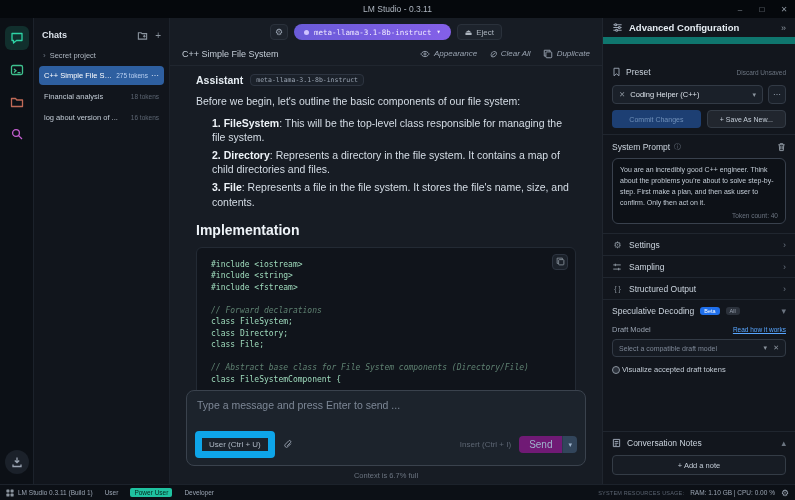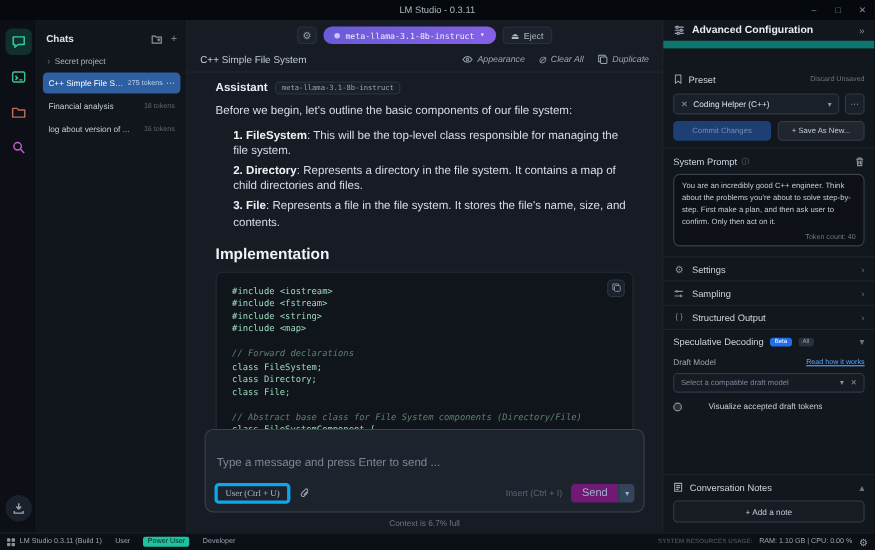--- a/index.html
+++ b/index.html
@@ -61,25 +61,25 @@
   .msg-p { margin-top:8px; font-size:10.5px; color:#d5dde6; line-height:1.4; }
   .msg-list { margin-top:7px; padding-left:16px; display:flex; flex-direction:column; gap:4px; }
   .li { font-size:10.5px; color:#d5dde6; line-height:1.35; }
   .li b { color:#eef3f8; }
   .impl-h { margin-top:13px; font-size:14px; font-weight:bold; color:#eef3f8; }
   .code-block { margin-top:9px; background:#10141b; border:1px solid #232a34; border-radius:6px; padding:11px 14px; position:relative; font-family:"DejaVu Sans Mono", monospace; }
   .copy-btn { position:absolute; top:6px; right:7px; width:16px; height:16px; border-radius:4px; background:#1b212a; border:1px solid #2d3440; color:#8b949e; display:flex; align-items:center; justify-content:center; }
   .code-line { font-size:8px; line-height:11.5px; min-height:11.5px; white-space:pre; color:#9fdcbd; }
   .code-line.com { color:#5f8272; font-style:italic; }
 
-  .input-wrap { flex:0 0 76px; margin:0 16px; background:#1c232c; border:1px solid #3a424d; border-radius:8px; position:relative; padding:20px 10px; }
+  .input-wrap { flex:0 0 76px; margin:0 16px; background:#1c232c; border:1px solid #3a424d; border-radius:8px; position:relative; padding:4px 10px; }
   .input-field { width:100%; background:transparent; border:none; outline:none; color:#d5dde6; font-size:10.5px; font-family:"Liberation Sans", sans-serif; }
   .input-field::placeholder { color:#7d8796; }
   .input-bottom { position:absolute; left:8px; right:8px; bottom:7px; display:flex; align-items:center; gap:8px; }
-  .user-chip { border:3px solid #0ea5e9; border-radius:4px; padding:2px 7px; font-size:8px; color:#aeb8c4;font-family:Liberation Serif, serif; }
+  .user-chip { border:7px solid #0ea5e9; border-radius:4px; padding:2px 7px; font-size:8px; color:#aeb8c4; }
   .clip { color:#9aa4b2; }
   .insert-lbl { margin-left:auto; font-size:8px; color:#5d6673; }
   .send-btn { display:flex; border-radius:4px; overflow:hidden; }
   .send-main { background:#701a75; color:#9fb4cd; font-size:10px; padding:3px 10px; }
   .send-arrow { background:#32455b; color:#9fb4cd; font-size:7px; padding:3px 5px; border-left:1px solid #2a3a4d; display:flex; align-items:center; }
   .ctx-line { flex:0 0 18px; display:flex; align-items:center; justify-content:center; font-size:7.5px; color:#6b7480; }
 
   
   .panel { width:193px; background:#12161d; border-left:1px solid #20262f; display:flex; flex-direction:column; flex:0 0 193px; min-height:0; }
   .p-head { height:26px; padding:0 9px; display:flex; align-items:center; gap:6px; border-bottom:7px solid #0f766e; }
@@ -112,21 +112,21 @@
   .sec-chev { margin-left:auto; color:#6b7480; font-size:9px; }
   .badge-beta { background:#1f6feb; color:#fff; font-size:5.5px; border-radius:3px; padding:1px 4px; }
   .badge-all { background:#2b313b; color:#9aa4b2; font-size:5.5px; border-radius:3px; padding:1px 4px; }
   .spec-body { padding:4px 9px 8px; }
   .draft-row { display:flex; align-items:center; }
   .draft-lbl { font-size:7.5px; color:#9aa4b2; }
   .read-link { margin-left:auto; font-size:6.5px; color:#58a6ff; text-decoration:underline; }
   .draft-sel { margin-top:5px; height:18px; border:1px solid #323a45; background:#161b23; border-radius:4px; display:flex; align-items:center; padding:0 6px; gap:6px; }
   .draft-sel .ph { flex:1; font-size:7px; color:#7d8796; white-space:nowrap; overflow:hidden; }
   .draft-sel .ic { color:#8b949e; font-size:7px; }
-  .viz-row { margin-top:8px; display:flex; align-items:flex-end; gap:24px; }
+  .viz-row { margin-top:8px; display:flex; align-items:flex-end; gap:2px; }
   .radio { width:8px; height:8px; border:1px solid #8b949e; border-radius:50%; background:#2b313b; }
   .viz-lbl { font-size:7.5px; color:#c3ccd6; }
   .p-spacer { flex:1; }
   .notes-row { border-top:1px solid #20262f; height:22px; padding:0 9px; display:flex; align-items:center; gap:6px; }
   .addnote-btn { margin:2px 9px 9px; height:20px; border:1px solid #343c46; border-radius:4px; background:#171c24; display:flex; align-items:center; justify-content:center; font-size:7.5px; color:#c3ccd6; }
 
   
   .statusbar { flex:0 0 16px; background:#0c1016; border-top:1px solid #1c222b; display:flex; align-items:center; padding:0 6px; gap:8px; }
   .st-app { display:flex; align-items:center; gap:4px; font-size:6.5px; color:#9aa4b2; }
   .st-mode { font-size:6.5px; color:#9aa4b2; padding:1px 4px; }
@@ -263,23 +263,22 @@
         </div>
         <div class="impl-h">Implementation</div>
         <div class="code-block">
           <div class="copy-btn">
             <svg width="9" height="9" viewBox="0 0 12 12" fill="none" stroke="currentColor" stroke-width="1.1">
                 <rect x="3.5" y="3.5" width="7" height="7" rx="1"></rect>
                 <path d="M8.5 3.5v-2h-7v7h2"></path>
               </svg>
           </div>
           <div class="code-line">#include &lt;iostream&gt;</div>
+          <div class="code-line">#include &lt;string&gt;</div>
           <div class="code-line">#include &lt;fstream&gt;</div>
-          <div class="code-line">#include &lt;string&gt;</div>
-          <div class="code-line">#include &lt;map&gt;</div>
           <div class="code-line"></div>
           <div class="code-line com">// Forward declarations</div>
           <div class="code-line">class FileSystem;</div>
           <div class="code-line">class Directory;</div>
           <div class="code-line">class File;</div>
           <div class="code-line"></div>
           <div class="code-line com">// Abstract base class for File System components (Directory/File)</div>
           <div class="code-line">class FileSystemComponent {</div>
 
         </div>

